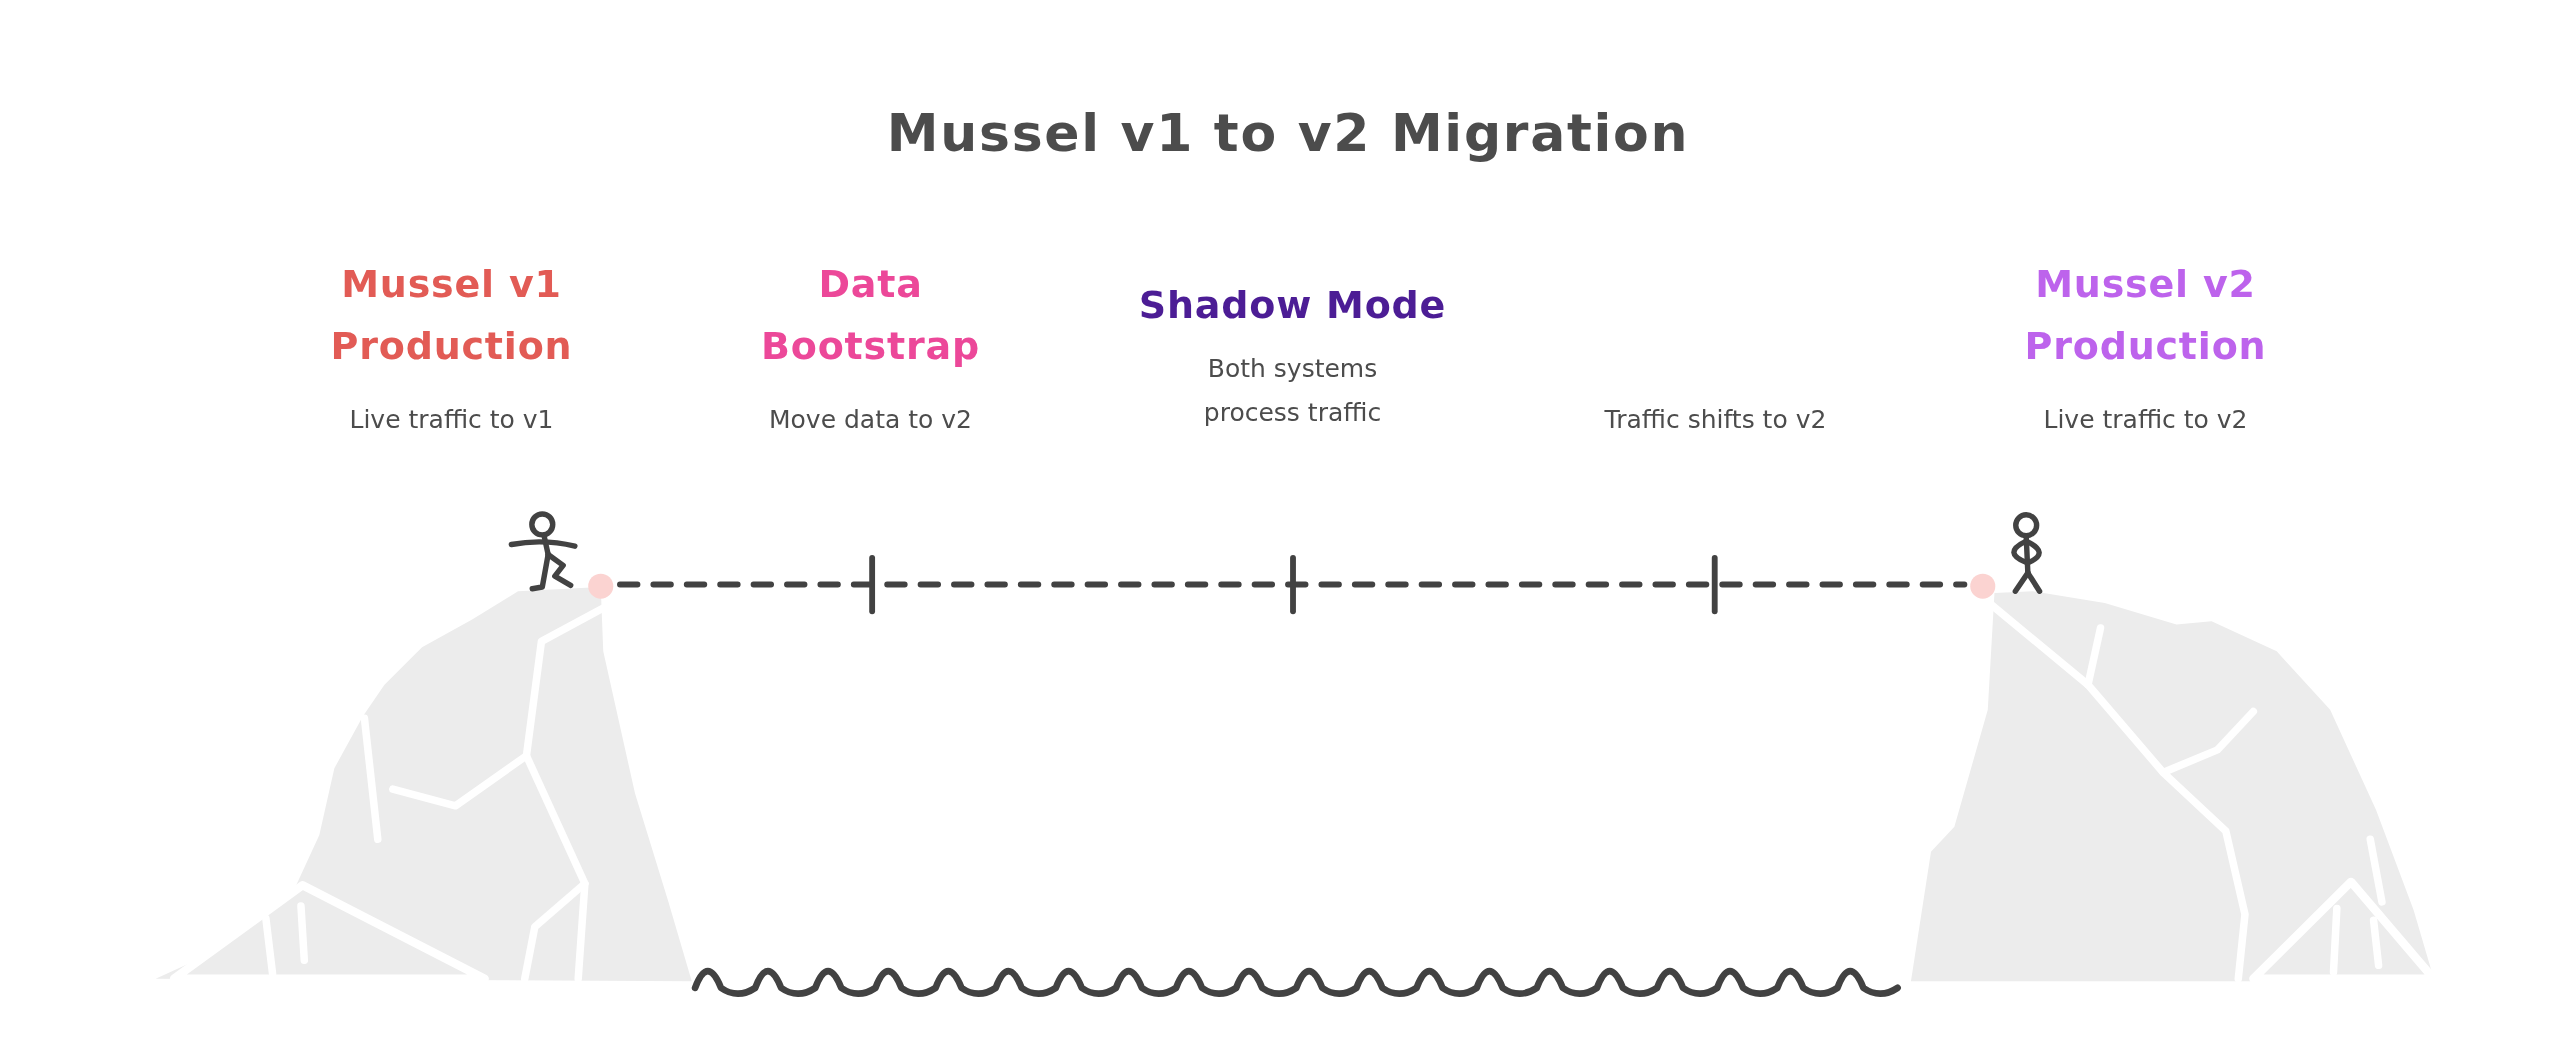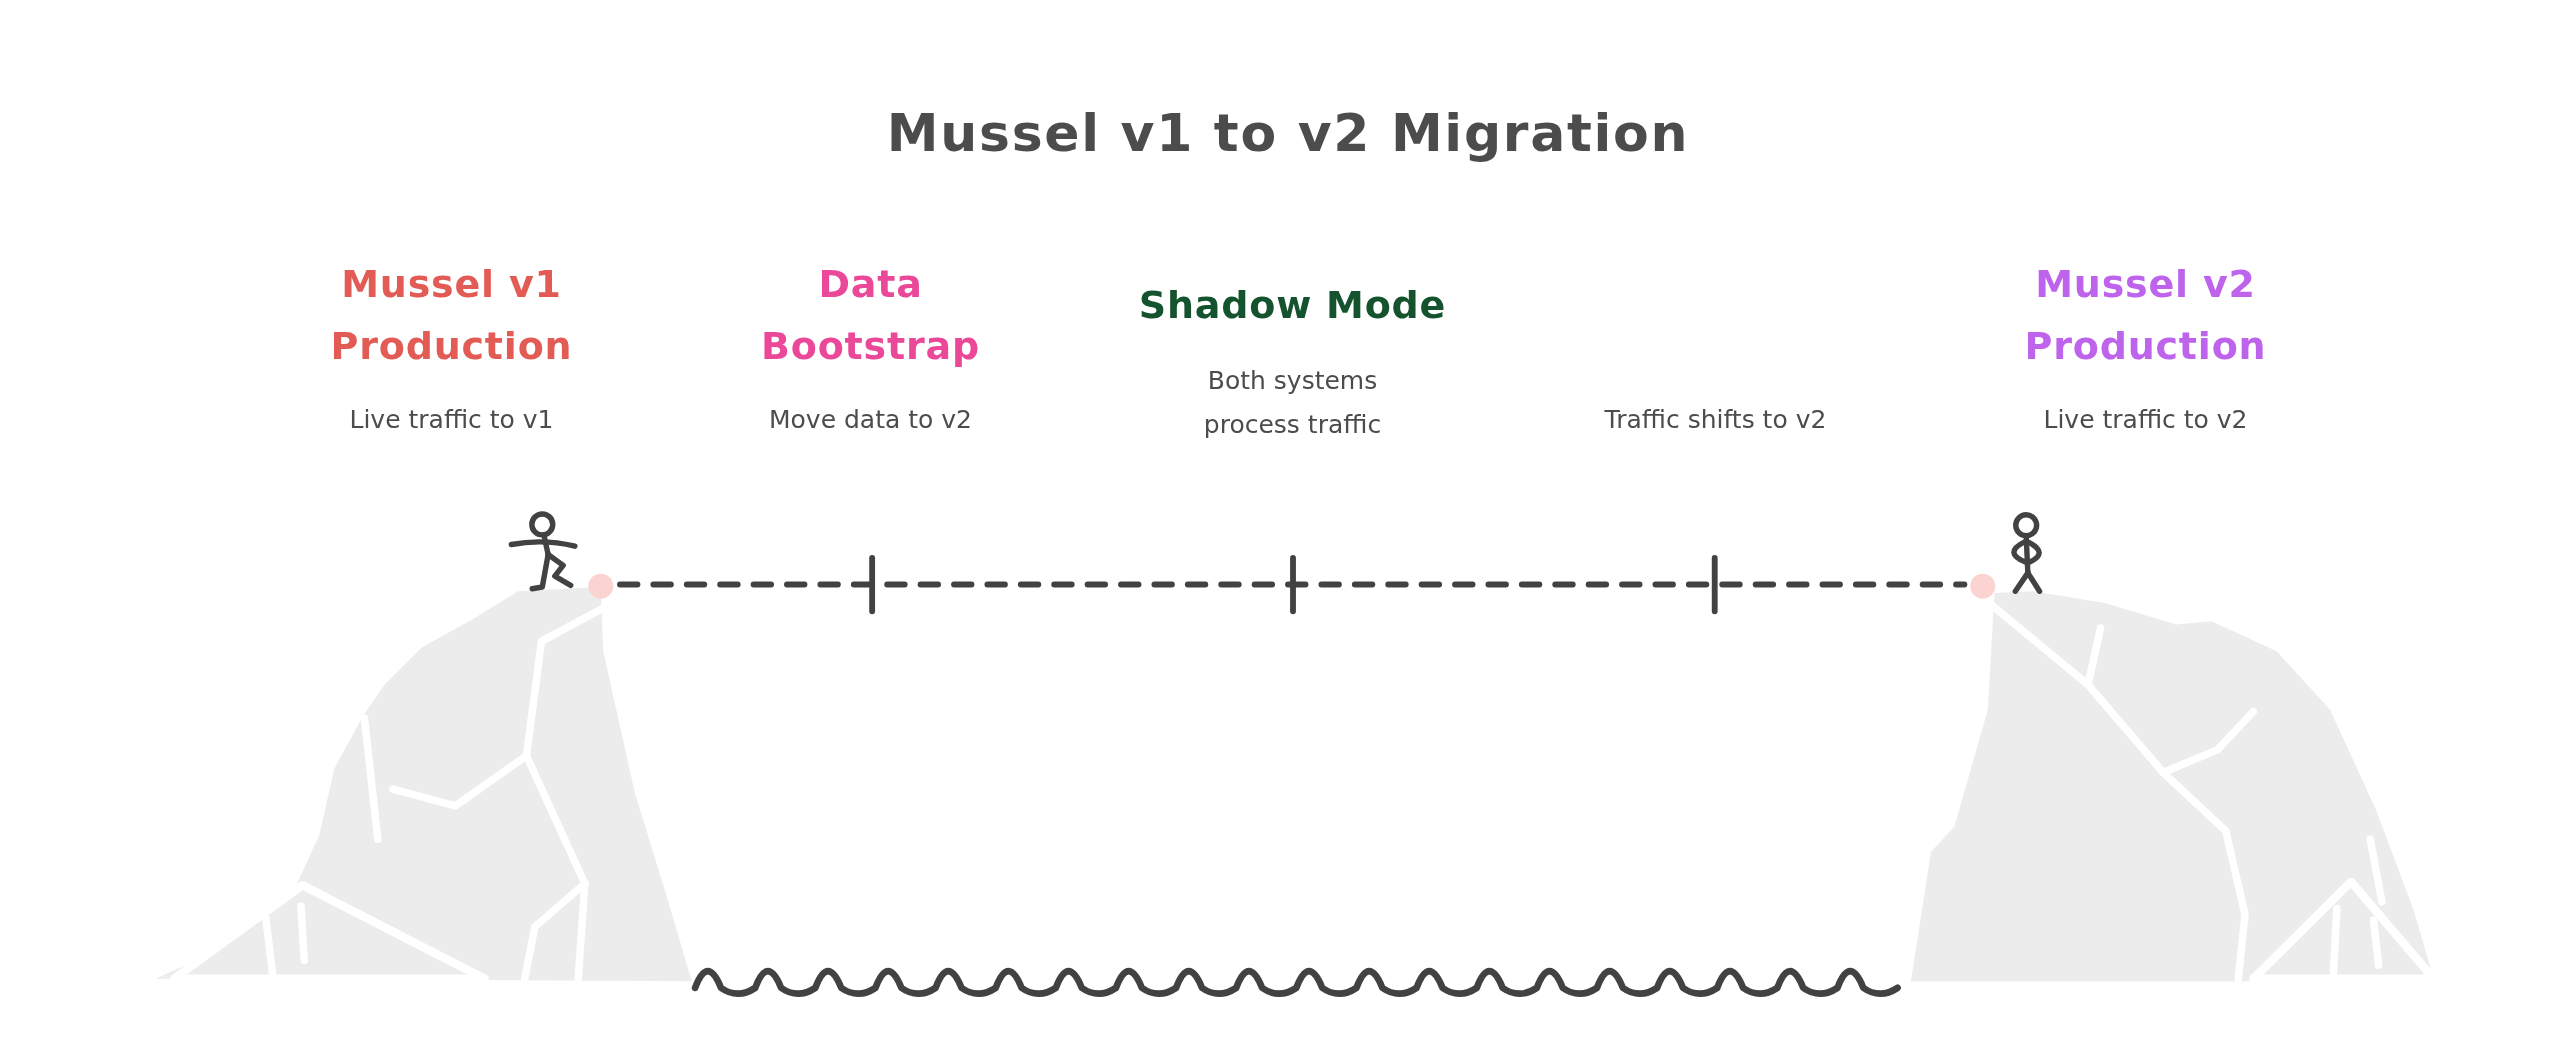--- a/index.html
+++ b/index.html
@@ -58,21 +58,21 @@
     line-height: 44px;
     font-weight: 400;
     color: var(--text-dark, #4b4b4b);
     white-space: pre-line;
   }
   .stage-1, .stage-2, .stage-5 { }
   .stage-1 .label, .stage-2 .label, .stage-5 .label { top: 253px; }
   .stage-3 .label { top: 274px; }
   .stage-4 .label { top: 318px; }
   .stage-1 .sub, .stage-2 .sub, .stage-4 .sub, .stage-5 .sub { top: 398px; }
-  .stage-3 .sub { top: 359px; }
+  .stage-3 .sub { top: 347px; }
 
   
   .cliff-fill { fill: var(--cliff, #ececec); }
   .crack { stroke: #ffffff; stroke-width: 9; fill: none; stroke-linecap: round; stroke-linejoin: round; }
   .peak { fill: var(--cliff, #ececec); stroke: #ffffff; stroke-width: 10; stroke-linejoin: round; }
   .ink-stroke { stroke: var(--ink, #424242); fill: none; stroke-linecap: round; stroke-linejoin: round; }
   .figure { stroke-width: 6.5; }
   .rope { stroke-width: 7; stroke-dasharray: 21 19; }
   .tick { stroke-width: 7; }
   .wave { stroke-width: 8; }
@@ -151,21 +151,21 @@
     <div class="sub">Live traffic to v1</div>
   </div>
 
   <div class="stage stage-2" style="left:670px">
     <div class="label" style="color: #ec4899;">Data
 Bootstrap</div>
     <div class="sub">Move data to v2</div>
   </div>
 
   <div class="stage stage-3" style="left:1092px">
-    <div class="label" style="color: #14532d;">Shadow Mode</div>
+    <div class="label" style="color: #4c1d95;">Shadow Mode</div>
     <div class="sub">Both systems
 process traffic</div>
   </div>
 
   <div class="stage stage-4" style="left:1515px">
     <div class="sub">Traffic shifts to v2</div>
   </div>
 
   <div class="stage stage-5" style="left:1945px">
     <div class="label" style="color: rgb(189, 99, 236);">Mussel v2

